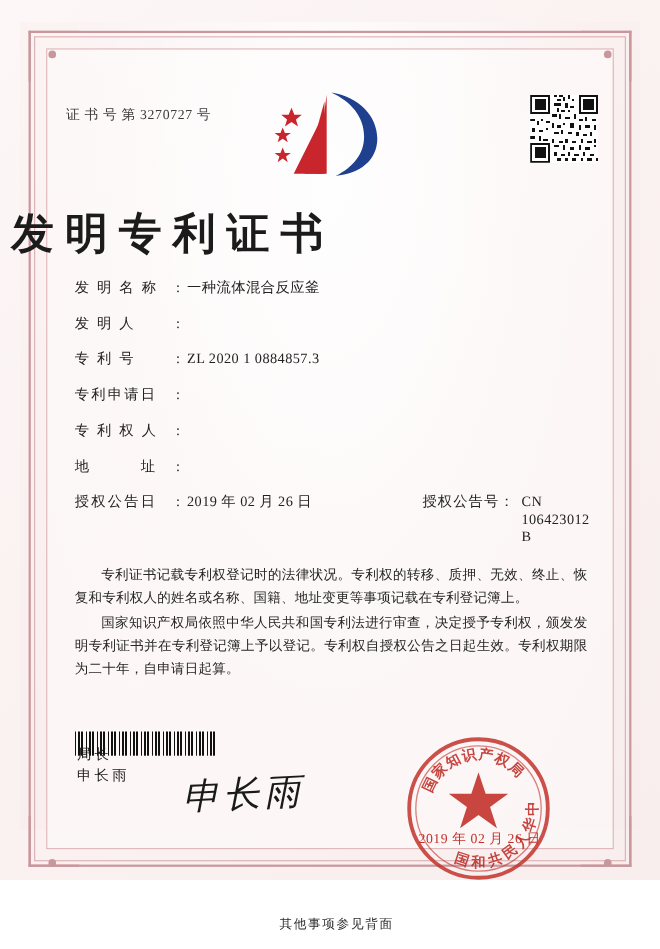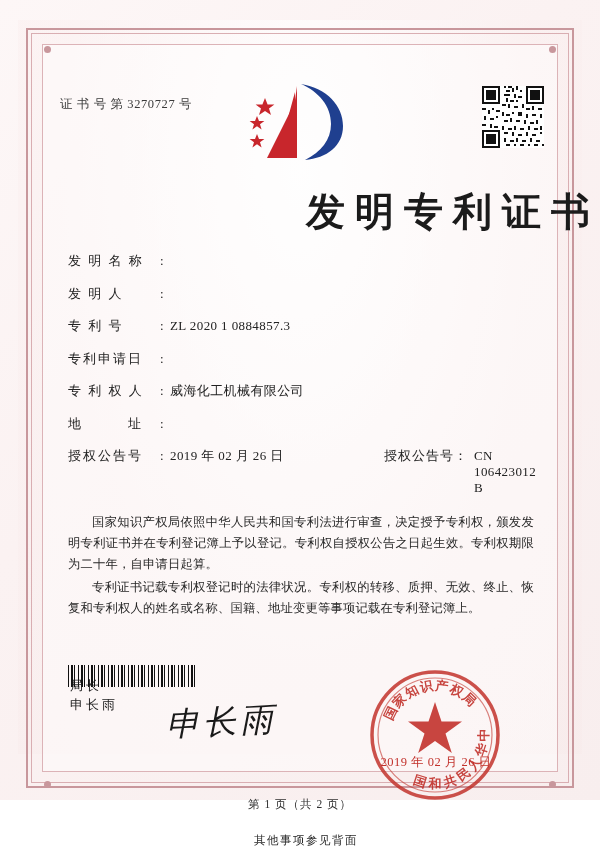--- a/index.html
+++ b/index.html
@@ -108,21 +108,21 @@
     top: 86px;
     width: 62px;
     height: 62px;
   }
 
   
   .main-title {
     position: absolute;
     left: 0; right: 0;
     top: 185px;
-    text-align: right;
+    text-align: left;
     font-size: 39px;
     letter-spacing: 10px;
     font-weight: bold;
     color: #1b1b1b;
     font-family: "DejaVu Serif", "Liberation Serif", serif;
     text-indent: 10px;
   }
 
   
   .fields {
@@ -374,55 +374,55 @@
         <rect x="30" y="29" width="1" height="1"></rect>
     </g>
   </svg>
 
   <div class="main-title">发明专利证书</div>
 
   <div class="fields">
     <div class="field-row">
       <span class="field-label">发 明 名 称</span>
       <span class="field-colon">:</span>
+      <span class="field-value">一种流体混合反应釜</span>
     </div>
     <div class="field-row">
       <span class="field-label">发 明 人</span>
       <span class="field-colon">:</span>
     </div>
     <div class="field-row">
       <span class="field-label">专 利 号</span>
       <span class="field-colon">:</span>
       <span class="field-value">ZL 2020 1 0884857.3</span>
     </div>
     <div class="field-row">
       <span class="field-label">专利申请日</span>
       <span class="field-colon">:</span>
     </div>
     <div class="field-row">
       <span class="field-label">专 利 权 人</span>
       <span class="field-colon">:</span>
-      <span class="field-value">威海化工机械有限公司</span>
     </div>
     <div class="field-row">
       <span class="field-label">地　　　址</span>
       <span class="field-colon">:</span>
     </div>
     <div class="field-row split">
-      <span class="field-label">授权公告号</span>
+      <span class="field-label">授权公告日</span>
       <span class="field-colon">:</span>
       <span class="field-value">2019 年 02 月 26 日</span>
       <span class="field-label2">授权公告号：</span>
       <span class="field-value2">CN 106423012 B</span>
     </div>
   </div>
 
   <div class="body-text">
+    <p>专利证书记载专利权登记时的法律状况。专利权的转移、质押、无效、终止、恢复和专利权人的姓名或名称、国籍、地址变更等事项记载在专利登记簿上。</p>
     <p>国家知识产权局依照中华人民共和国专利法进行审查，决定授予专利权，颁发发明专利证书并在专利登记簿上予以登记。专利权自授权公告之日起生效。专利权期限为二十年，自申请日起算。</p>
-    <p>专利证书记载专利权登记时的法律状况。专利权的转移、质押、无效、终止、恢复和专利权人的姓名或名称、国籍、地址变更等事项记载在专利登记簿上。</p>
   </div>
 
   <div class="barcode"></div>
 
   <div class="director">
     <div>局长</div>
     <div>申长雨</div>
   </div>
   <div class="signature">申长雨</div>
 
@@ -442,15 +442,14 @@
       <text x="67" y="120" text-anchor="middle" transform="rotate(0 67 67)">和</text>
       <text x="67" y="120" text-anchor="middle" transform="rotate(-18 67 67)">共</text>
       <text x="67" y="120" text-anchor="middle" transform="rotate(-36 67 67)">民</text>
       <text x="67" y="120" text-anchor="middle" transform="rotate(-54 67 67)">人</text>
       <text x="67" y="120" text-anchor="middle" transform="rotate(-72 67 67)">华</text>
       <text x="67" y="120" text-anchor="middle" transform="rotate(-90 67 67)">中</text>
     </g>
   </svg>
   <div class="seal-date">2019 年 02 月 26 日</div>
 
-  <div class="page-no">第 1 页（共 2 页）</div>
   <div class="footnote">其他事项参见背面</div>
 </div>
 
 </body></html>

